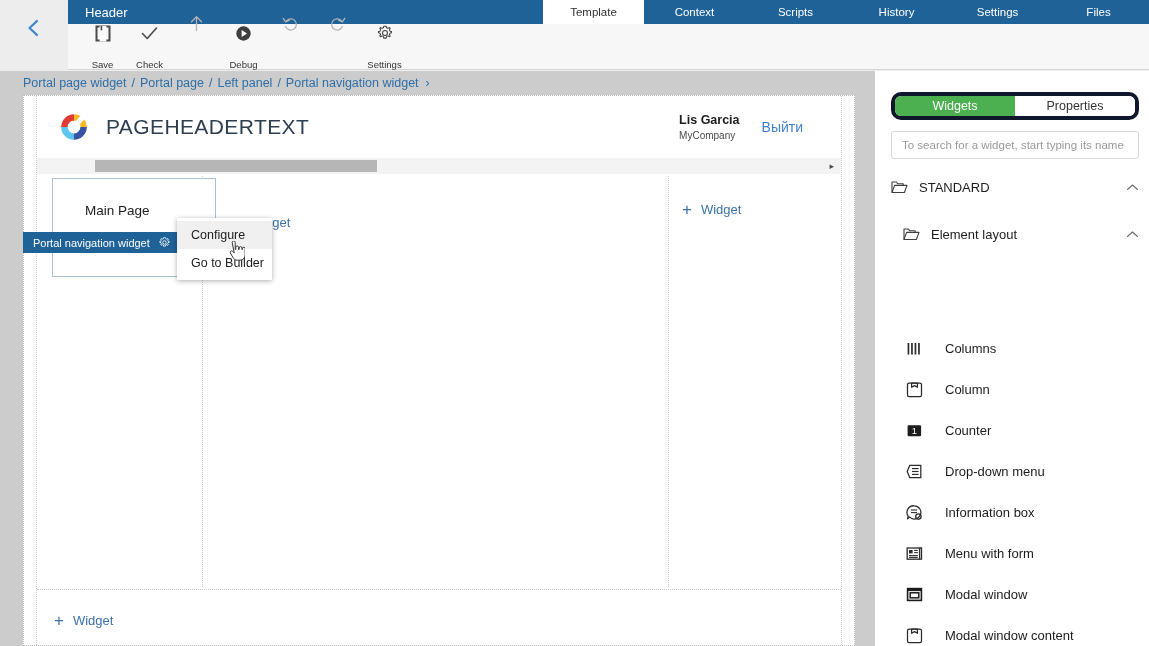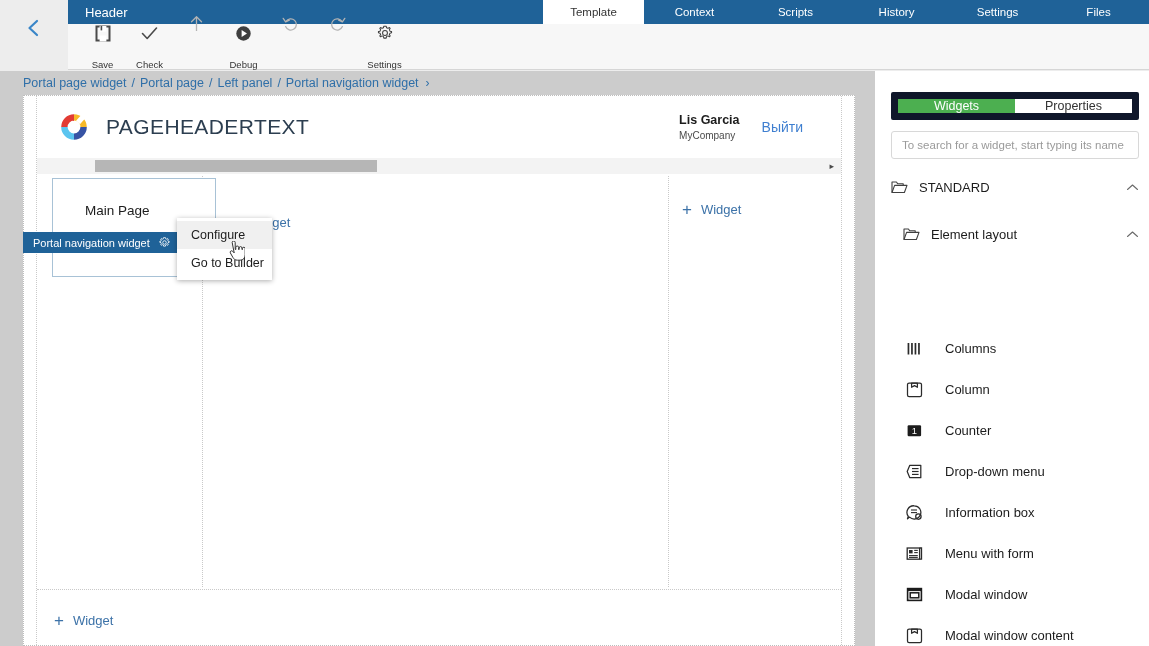--- a/index.html
+++ b/index.html
@@ -76,21 +76,21 @@
   .wbadge .gear { display: flex; align-items: center; }
 
   .ctxmenu { position: absolute; left: 177px; top: 147px; width: 95px; background: #ffffff; box-shadow: 0 1px 5px rgba(0,0,0,0.32); z-index: 40; padding: 3px 0; }
   .ctxmenu .mi { font-size: 12.5px; color: #1c1c1c; padding: 7px 0 7px 14px; cursor: pointer; white-space: nowrap; }
   .ctxmenu .mi.hover { background: #f0f0f0; }
 
   .cursor { position: absolute; left: 228px; top: 170px; width: 17px; height: 21px; z-index: 60; pointer-events: none; }
 
   
   .rpanel { position: absolute; left: 875px; top: 71px; width: 274px; height: 575px; background: #ffffff; }
-  .rtabs { position: absolute; left: 16px; top: 21px; width: 248px; height: 28px; display: flex; border: 7px solid #0f172a; border-radius: 2px; overflow: hidden; }
+  .rtabs { position: absolute; left: 16px; top: 21px; width: 248px; height: 28px; display: flex; border: 4px solid #0f172a; border-radius: 10px; overflow: hidden; }
   .rtab { flex: 1; display: flex; align-items: center; justify-content: center; font-size: 12.5px; color: #333333; background: #ffffff; cursor: pointer; }
   .rtab.active { background: #4caf50; color: #ffffff; }
   .rsearch { position: absolute; left: 16px; top: 60px; width: 248px; height: 28px; border: 1px solid #d8d8d8; border-radius: 3px; background: #ffffff; font-size: 11.5px; color: #9a9a9a; padding: 0 10px; font-family: "Liberation Sans", sans-serif; }
   .rsearch::placeholder { color: #9a9a9a; }
 
   .grouprow { position: absolute; left: 16px; width: 248px; height: 30px; display: flex; align-items: center; cursor: pointer; }
   .grouprow .folder { width: 20px; display: flex; align-items: center; }
   .grouprow .gname { font-size: 13px; color: #1c1c1c; margin-left: 8px; }
   .grouprow .gname.sub { font-weight: normal; }
   .grouprow .caret { margin-left: auto; }

